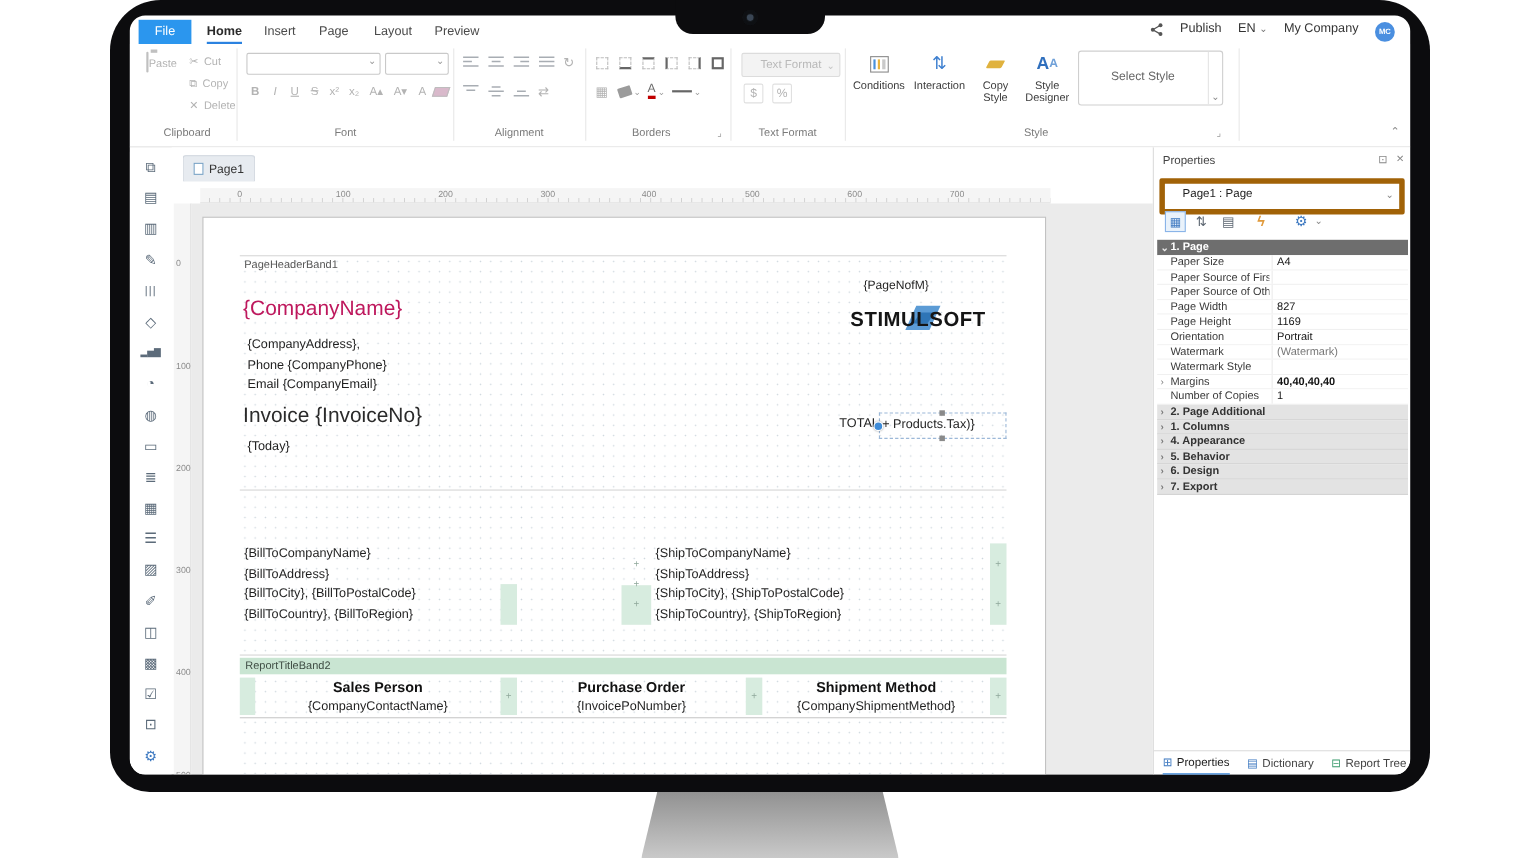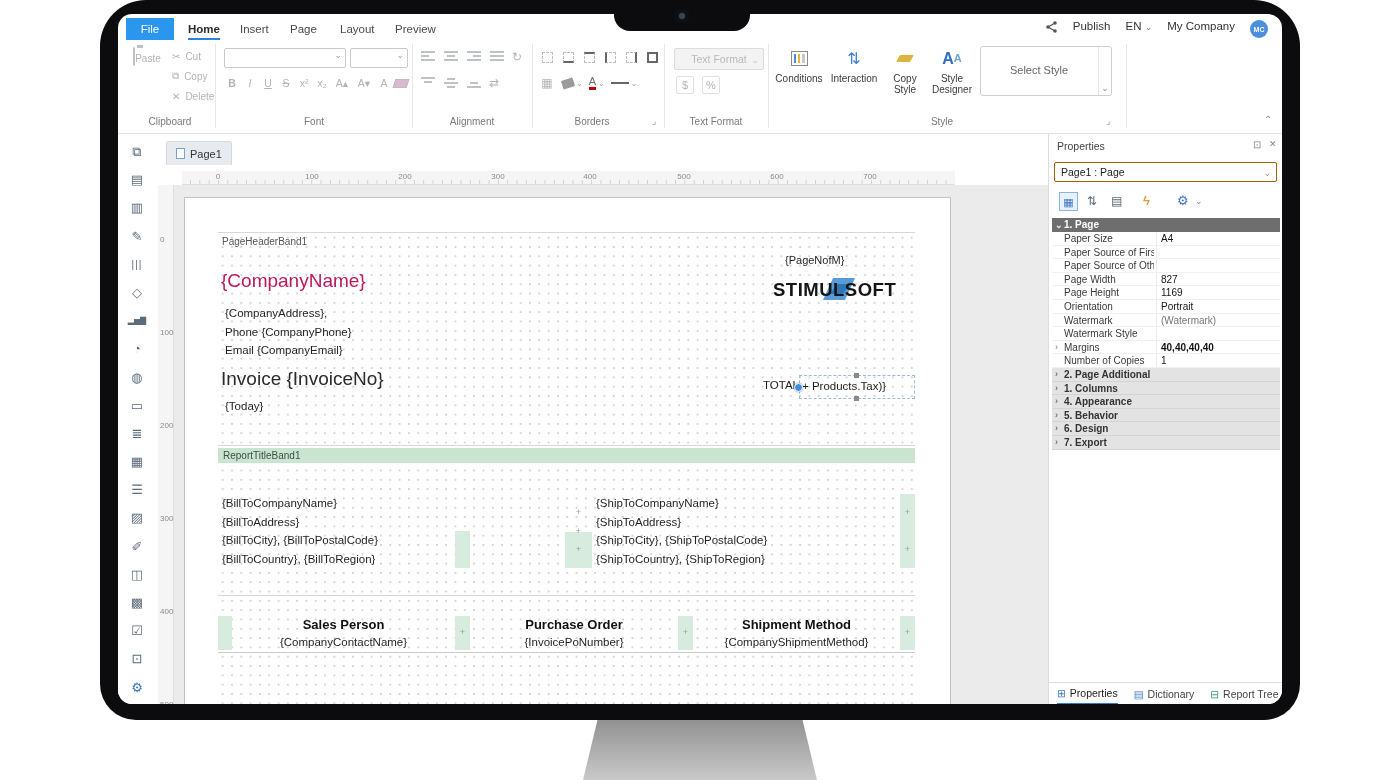--- a/index.html
+++ b/index.html
@@ -49,21 +49,21 @@
   .bandlbl{position:absolute;font-size:10px;color:#555}
   .greenband{position:absolute;left:33px;width:697px;height:15px;background:#c9e5d2;line-height:15px;font-size:10px;color:#3f4d44;padding-left:5px}
   .blackbar{position:absolute;top:268px;height:26px;background:#191919;color:#fff;font-weight:bold;font-size:13.5px;line-height:26px;padding-left:8px}
   .fieldcol div{height:18.5px;line-height:18.5px;font-size:11.5px;color:#1f1f1f;white-space:nowrap}
   .gcell{position:absolute;background:#d7ecdf}
   .plus{position:absolute;width:9px;height:9px;font-size:9px;line-height:9px;text-align:center;color:#8fa89b}
   .sumhdr{position:absolute;top:418px;height:17px;line-height:17px;text-align:center;font-weight:bold;font-size:13px;color:#111}
   .sumval{position:absolute;top:436px;height:16px;line-height:16px;text-align:center;font-size:11.5px;color:#1f1f1f}
   
   .props{position:absolute;left:930px;top:120px;width:234px;height:570px;background:#fff;border-left:1px solid #dcdcdc}
-  .pselector{position:absolute;left:5px;top:28px;width:223px;height:20px;border:1px solid #a16207;border-radius:2px;font-size:10.5px;color:#222;line-height:18px;padding-left:6px;background:#fff}
+  .pselector{position:absolute;left:5px;top:28px;width:223px;height:33px;border:5px solid #a16207;border-radius:2px;font-size:10.5px;color:#222;line-height:18px;padding-left:16px;background:#fff}
   .ptool{position:absolute;top:56px;left:0;width:100%;height:24px}
   .pgridbox{position:absolute;left:3px;top:84px;width:228px}
   .pcat1{height:14px;line-height:14px;font-size:10px;font-weight:bold;background:#6e6e6e;color:#fff;padding-left:12px;position:relative}
   .prow{position:relative;height:13.6px;line-height:13.6px;font-size:10px;border-bottom:1px solid #f0f0f0;background:#fff}
   .prow::after{content:"";position:absolute;left:104px;top:0;bottom:0;width:1px;background:#ececec}
   .pname{position:absolute;left:12px;top:0;color:#3a3a3a;white-space:nowrap;overflow:hidden;max-width:90px}
   .pval{position:absolute;left:109px;top:0;color:#141414;white-space:nowrap}
   .pcat{height:13.6px;line-height:13.6px;font-size:10px;font-weight:bold;background:#e3e3e3;color:#333;padding-left:12px;border-bottom:1px solid #d4d4d4;position:relative}
   .caretL{position:absolute;left:3px;top:0;font-size:9px;color:#777}
   .ptabs{position:absolute;left:0;top:548px;width:100%;height:22px;border-top:1px solid #ddd;display:flex;align-items:center;gap:16px;padding-left:8px;font-size:10.5px;color:#444}
@@ -376,21 +376,20 @@
         <div class="abs" style="left:614px;top:177px;width:116px;height:24px;border:1px dashed #9cb8d8">
           <span style="position:absolute;left:2px;top:4px;font-size:11.5px;color:#1f1f1f;white-space:nowrap">+ Products.Tax)}</span>
           <span style="position:absolute;left:-6px;top:7px;width:9px;height:9px;border-radius:50%;background:#3f8cd8;border:1.5px solid #fff;box-shadow:0 0 2px rgba(0,0,0,.4)"></span>
           <span style="position:absolute;left:54px;top:-3px;width:5px;height:5px;background:#8a8a8a"></span>
           <span style="position:absolute;left:54px;bottom:-3px;width:5px;height:5px;background:#8a8a8a"></span>
         </div>
 
         <div class="abs" style="left:40px;top:202px;font-size:11.5px;color:#1f1f1f">{Today}</div>
 
         <div class="hline" style="top:247px"></div>
-        <div class="greenband" style="top:250px" confirm=""><span>ReportTitleBand1</span></div>
 
 
         <div class="gcell" style="left:270px;top:333px;width:15px;height:37px"></div>
         <div class="gcell" style="left:715px;top:296px;width:15px;height:74px"></div>
         <div class="gcell" style="left:380px;top:334px;width:27px;height:36px"></div>
 
         <div class="abs fieldcol" style="left:37px;top:296px">
           <div>{BillToCompanyName}</div>
           <div>{BillToAddress}</div>
           <div>{BillToCity}, {BillToPostalCode}</div>
@@ -403,20 +402,21 @@
           <div>{ShipToCountry}, {ShipToRegion}</div>
         </div>
 
         <span class="plus" style="left:389px;top:310px">+</span>
         <span class="plus" style="left:389px;top:329px">+</span>
         <span class="plus" style="left:389px;top:347px">+</span>
         <span class="plus" style="left:718px;top:310px">+</span>
         <span class="plus" style="left:718px;top:347px">+</span>
 
         <div class="hline" style="top:397px"></div>
+        <div class="greenband" style="top:400px"><span>ReportTitleBand2</span></div>
 
         <div class="gcell" style="left:33px;top:418px;width:14px;height:34px"></div>
         <div class="gcell" style="left:270px;top:418px;width:15px;height:34px"></div>
         <div class="gcell" style="left:493px;top:418px;width:15px;height:34px"></div>
         <div class="gcell" style="left:715px;top:418px;width:15px;height:34px"></div>
 
         <div class="sumhdr" style="left:47px;width:223px">Sales Person</div>
         <div class="sumhdr" style="left:285px;width:208px">Purchase Order</div>
         <div class="sumhdr" style="left:508px;width:207px">Shipment Method</div>
         <div class="sumval" style="left:47px;width:223px">{CompanyContactName}</div>

